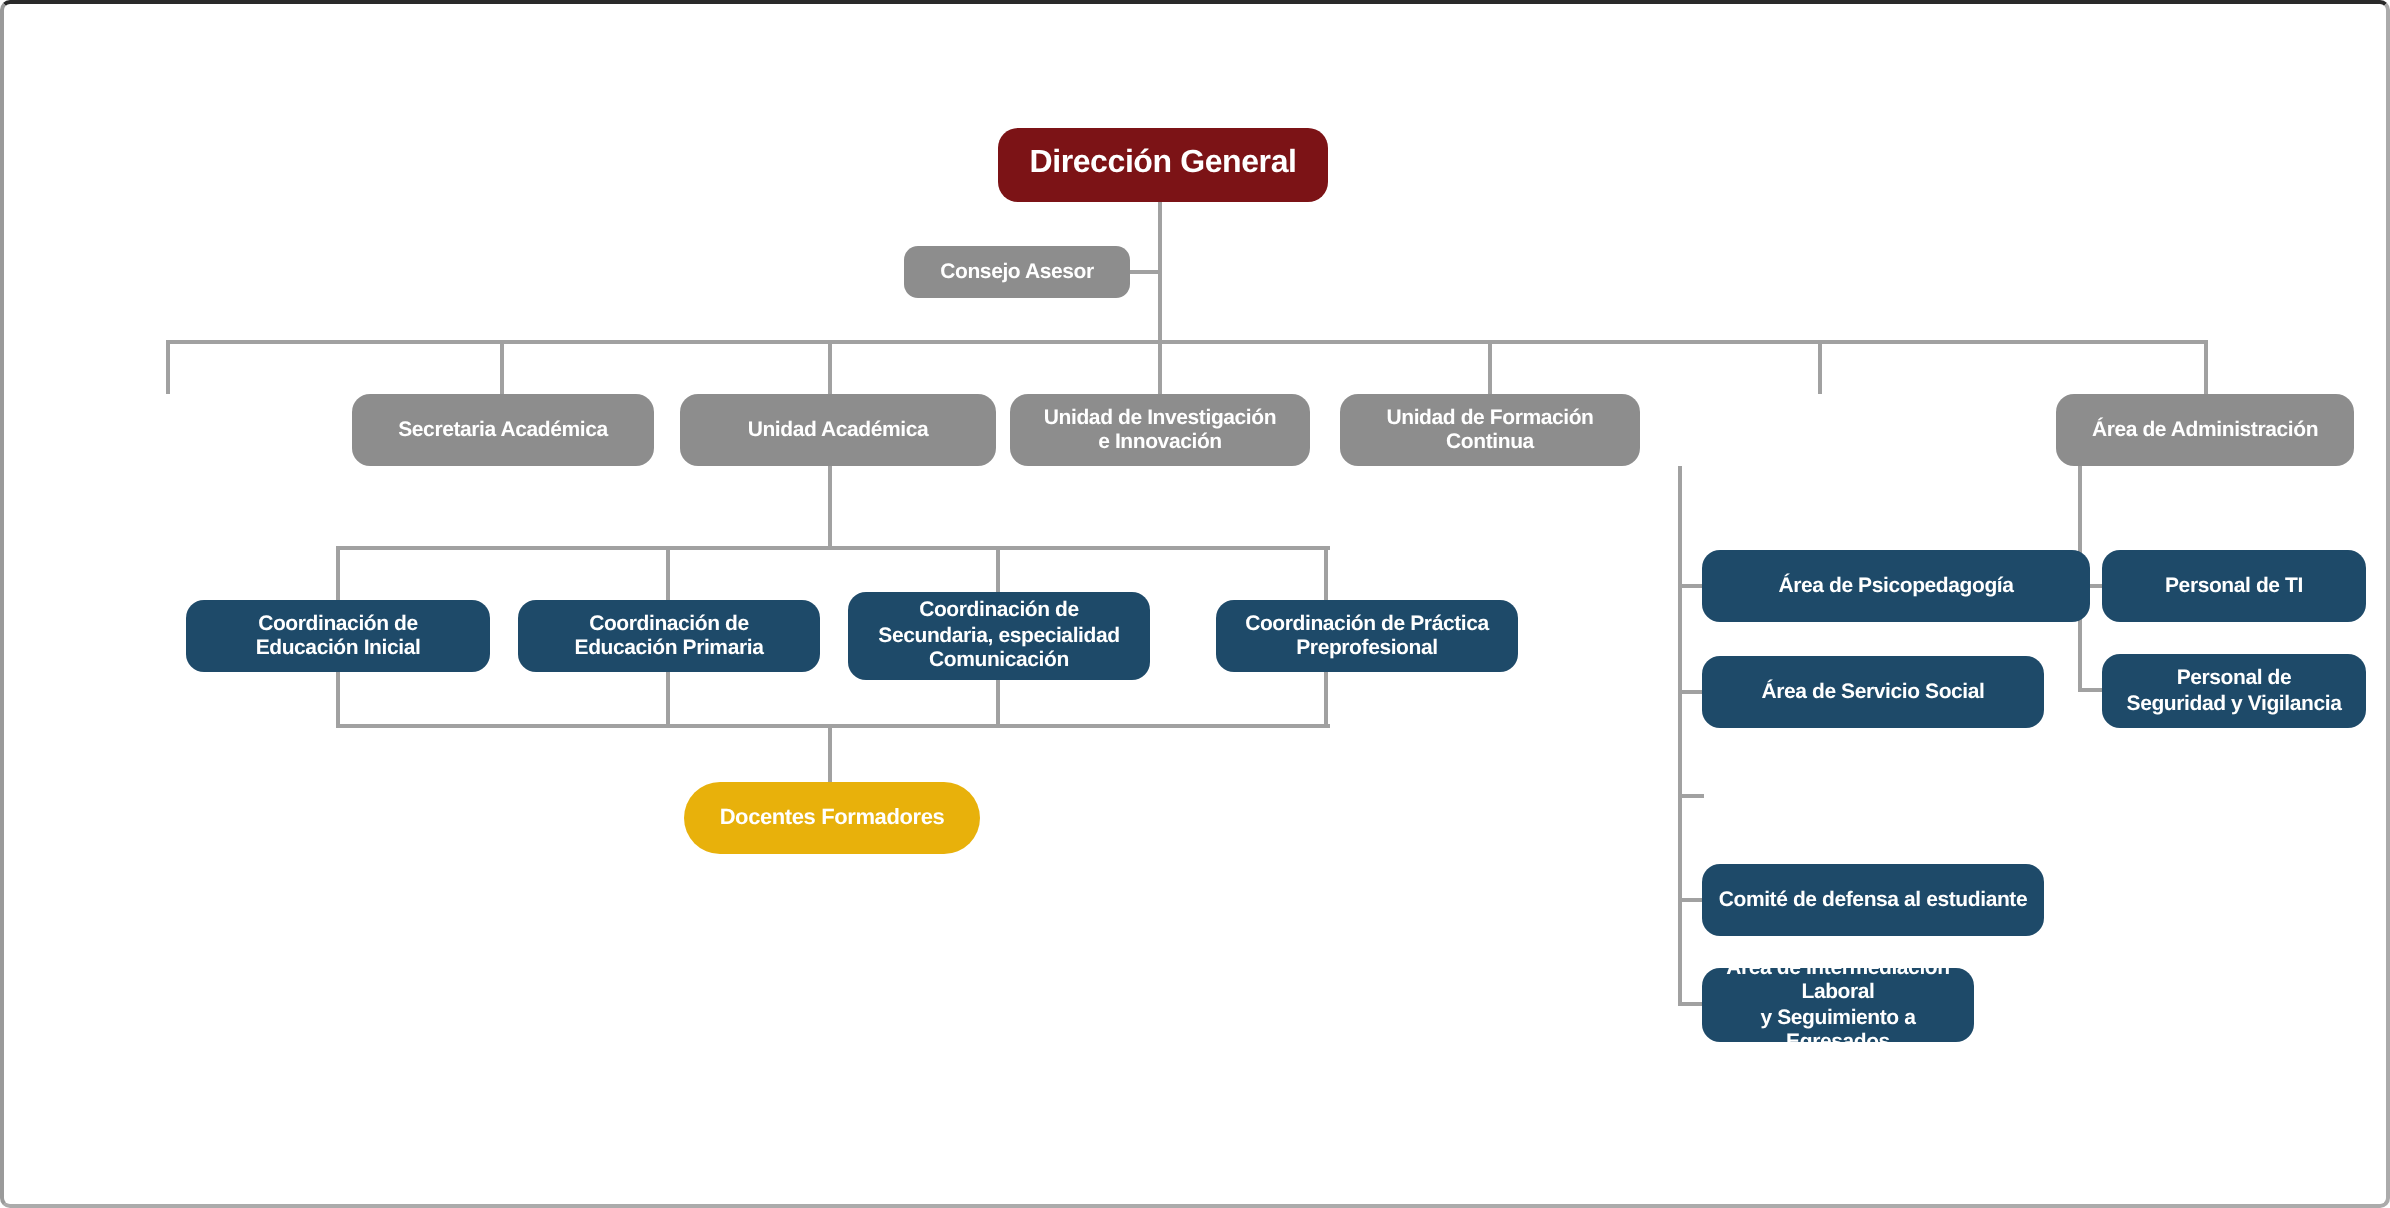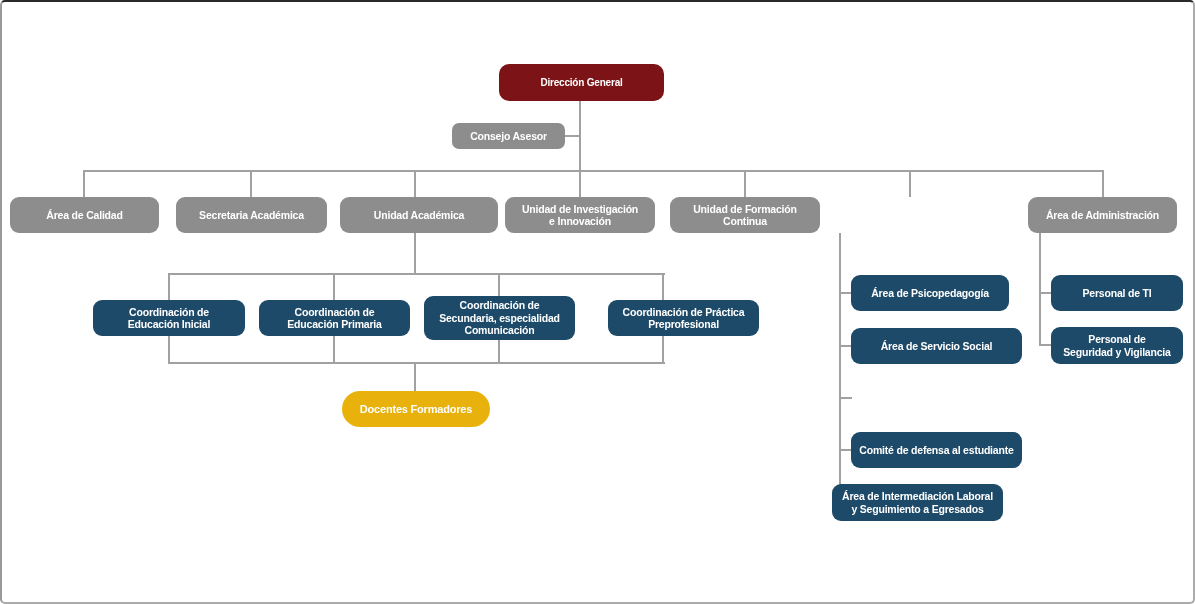--- a/index.html
+++ b/index.html
@@ -11,21 +11,21 @@
     position:absolute;inset:0;border:2px solid #2a2a2a;
     border-right-color:#ababab;border-bottom-color:#ababab;border-left-color:#9a9a9a;
     border-radius:5px;pointer-events:none;z-index:5;
   }
   .node{
     position:absolute;display:flex;align-items:center;justify-content:center;
     text-align:center;color:#ffffff;font-weight:bold;font-size:10.5px;
     letter-spacing:-0.2px;line-height:1.18;border-radius:9px;
     padding:2px 4px;box-sizing:border-box;z-index:2;white-space:pre-line;
   }
-  .node-red{background:var(--red);border-radius:10px;font-size:10px;}
+  .node-red{background:var(--red);border-radius:10px;font-size:16px;}
   .node-gray{background:var(--gray);}
   .node-blue{background:var(--blue);}
   .node-yellow{background:var(--yellow);border-radius:18px;font-size:11px;}
   .cline{position:absolute;background:var(--line);z-index:1;}
 </style>
 </head>
 <body>
 
 <div class="canvas">
   <div class="frame"></div>
@@ -61,43 +61,42 @@
   <div class="cline" style="left:839px;top:449px;width:13px;height:2px"></div>
   <div class="cline" style="left:839px;top:501px;width:13px;height:2px"></div>
 
   <div class="cline" style="left:1039px;top:233px;width:2px;height:112px"></div>
   <div class="cline" style="left:1039px;top:292px;width:14px;height:2px"></div>
   <div class="cline" style="left:1039px;top:344px;width:14px;height:2px"></div>
 
   <div class="node node-red" style="left:499px;top:64px;width:165px;height:37px">Dirección General</div>
   <div class="node node-gray" style="left:452px;top:123px;width:113px;height:26px;border-radius:7px">Consejo Asesor</div>
 
-  <div class="node node-gray" style="left:10px;top:197px;width:149px;height:36px">Área de Calidad</div>
   <div class="node node-gray" style="left:176px;top:197px;width:151px;height:36px">Secretaria Académica</div>
   <div class="node node-gray" style="left:340px;top:197px;width:158px;height:36px">Unidad Académica</div>
   <div class="node node-gray" style="left:505px;top:197px;width:150px;height:36px">Unidad de Investigación
 e Innovación</div>
   <div class="node node-gray" style="left:670px;top:197px;width:150px;height:36px">Unidad de Formación
 Continua</div>
   <div class="node node-gray" style="left:1028px;top:197px;width:149px;height:36px">Área de Administración</div>
 
   <div class="node node-blue" style="left:93px;top:300px;width:152px;height:36px">Coordinación de
 Educación Inicial</div>
   <div class="node node-blue" style="left:259px;top:300px;width:151px;height:36px">Coordinación de
 Educación Primaria</div>
   <div class="node node-blue" style="left:424px;top:296px;width:151px;height:44px">Coordinación de
 Secundaria, especialidad
 Comunicación</div>
   <div class="node node-blue" style="left:608px;top:300px;width:151px;height:36px">Coordinación de Práctica
 Preprofesional</div>
 
   <div class="node node-yellow" style="left:342px;top:391px;width:148px;height:36px">Docentes Formadores</div>
 
-  <div class="node node-blue" style="left:851px;top:275px;width:158px;height:36px">Área de Psicopedagogía</div>
+  <div class="node node-blue" style="left:851px;top:275px;width:194px;height:36px">Área de Psicopedagogía</div>
   <div class="node node-blue" style="left:851px;top:328px;width:171px;height:36px">Área de Servicio Social</div>
   <div class="node node-blue" style="left:851px;top:432px;width:171px;height:36px">Comité de defensa al estudiante</div>
-  <div class="node node-blue" style="left:832px;top:484px;width:171px;height:37px">Área de Intermediación Laboral
+  <div class="node node-blue" style="left:851px;top:484px;width:136px;height:37px">Área de Intermediación Laboral
 y Seguimiento a Egresados</div>
 
   <div class="node node-blue" style="left:1051px;top:275px;width:132px;height:36px">Personal de TI</div>
   <div class="node node-blue" style="left:1051px;top:327px;width:132px;height:37px">Personal de
 Seguridad y Vigilancia</div>
 </div>
 
 </body></html>

